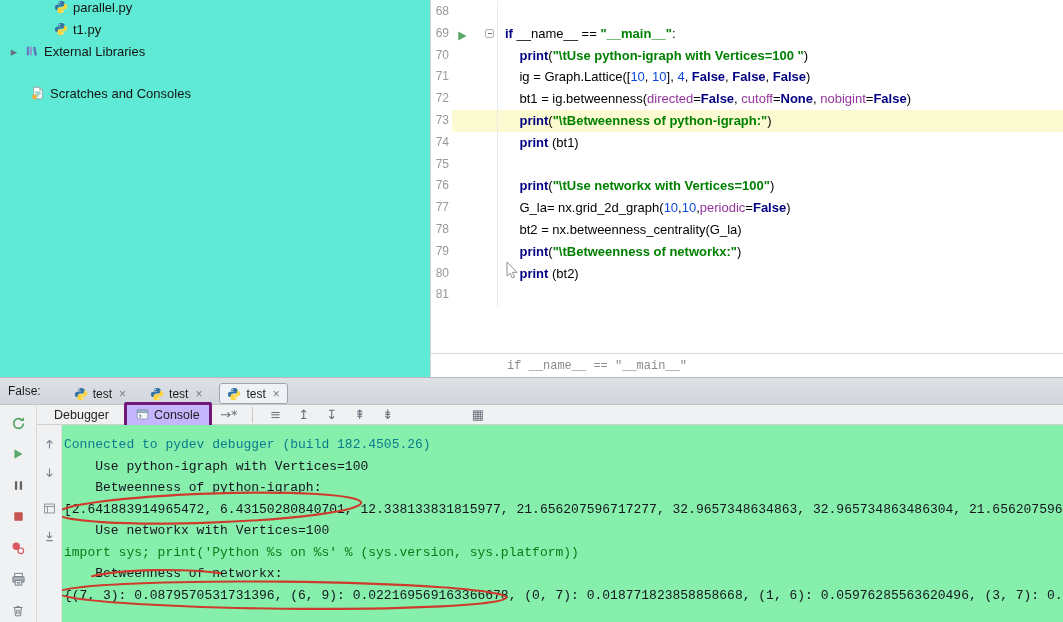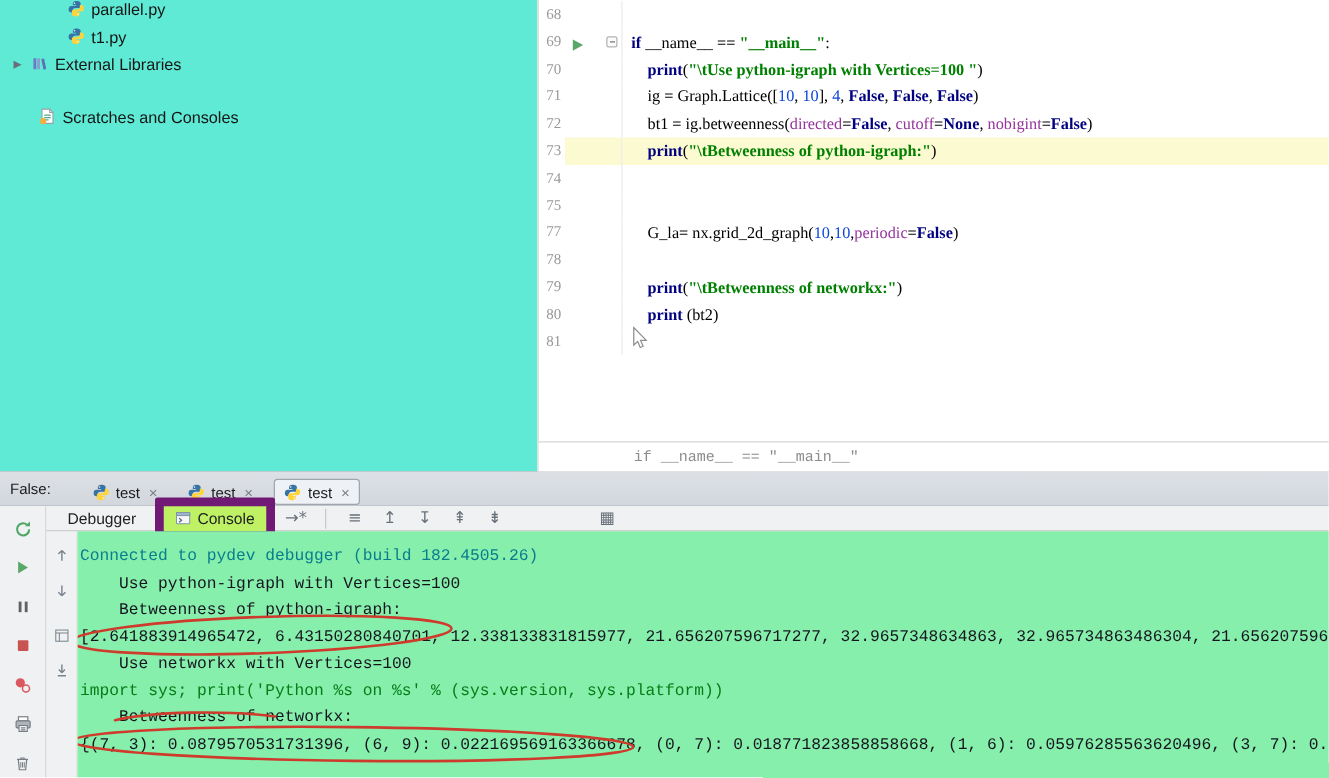--- a/index.html
+++ b/index.html
@@ -10,21 +10,21 @@
 
   
   .project-panel{width:430px;background:#5eead4;overflow:hidden;padding-top:0}
   .tree{margin-top:-4px}
   .tree-row{height:22px;display:flex;align-items:center;gap:5px;font-size:13px;white-space:nowrap;cursor:default}
   .tree-label{color:#151515}
   .chevron{color:#8c8c8c;font-size:10px;width:12px;font-family:"DejaVu Sans",sans-serif}
 
   
   .editor-panel{flex:1;border-left:1px solid #d5d5d5;display:flex;flex-direction:column;position:relative;background:#fff;min-width:0}
-  .code-area{flex:1;overflow:hidden;font-family:Liberation Serif, serif;font-size:13px;line-height:21.8px;padding-top:1px}
+  .code-area{flex:1;overflow:hidden;font-family:Liberation Sans, sans-serif;font-size:13px;line-height:21.8px;padding-top:1px}
   .code-line{display:flex;height:21.8px;white-space:pre}
   .ln-num{width:21px;flex:none;text-align:right;padding-right:3px;color:var(--line-num);font-size:12px}
   .ln-icon{width:20px;flex:none;display:flex;justify-content:center}
   .ln-fold{width:26px;flex:none;border-right:1px solid #ececec;display:flex;justify-content:flex-end;padding-right:3px}
   .ln-code{flex:1;padding-left:7px;min-width:0;overflow:hidden}
   .code-line.hl .ln-icon,.code-line.hl .ln-fold,.code-line.hl .ln-code{background:var(--highlight-line)}
   .tok-kw{color:var(--kw);font-weight:bold}
   .tok-str{color:var(--str);font-weight:bold}
   .tok-num{color:var(--num)}
   .tok-prm{color:var(--prm)}
@@ -42,21 +42,21 @@
   .debug-title{font-size:12px;color:#1a1a1a;margin-right:26px}
   .session-tab{display:flex;align-items:center;gap:5px;height:21px;padding:0 7px;margin-right:10px;border-radius:3px;font-size:12px;cursor:default}
   .session-tab.active{background:#eef1f5;border:1px solid #9fa6ad}
   .tab-close{color:#7d7d7d;font-size:12px;margin-left:2px}
   .debug-body{flex:1;display:flex;min-height:0;background:#f0f1f2}
   .strip1{width:37px;flex:none;border-right:1px solid #d9d9d9;display:flex;flex-direction:column;align-items:center;padding-top:7px;gap:9px}
   .strip-ico{height:24px;display:flex;align-items:center;justify-content:center}
   .right-col{flex:1;display:flex;flex-direction:column;min-width:0}
   .view-toolbar{height:20px;flex:none;border-bottom:1px solid #d0d0d0;display:flex;align-items:center;padding-left:8px;gap:6px}
   .view-tab{display:flex;align-items:center;gap:5px;padding:3px 9px;font-size:12.5px;color:#222;border-radius:2px;cursor:default}
-  .view-tab.active{background:#bef264;border:7px solid #701a75}
+  .view-tab.active{background:#c4b5fd;border:3px solid #701a75}
   .vsep{width:1px;height:16px;background:#c9c9c9;margin:0 6px}
   .ico{font-family:"DejaVu Sans",sans-serif;color:#67707a;font-size:13px;line-height:1;display:inline-flex;align-items:center;justify-content:center;cursor:default}
   .ico svg{display:block}
   .tb-ico{width:22px;height:22px}
   .lower{flex:1;display:flex;min-height:0}
   .strip2{width:25px;flex:none;border-right:1px solid #e3e3e3;display:flex;flex-direction:column;align-items:center;padding-top:8px;gap:6px}
   .strip-ico2{height:22px;display:flex;align-items:center;justify-content:center}
   .strip2 .strip-ico2:nth-child(3){margin-top:8px}
   .console-area{flex:1;background:#86efac;position:relative;overflow:hidden;font-family:"Liberation Mono","DejaVu Sans Mono",monospace;font-size:13px;line-height:21.5px;padding:9px 0 0 2px}
   .con-line{white-space:pre;height:21.5px}
@@ -122,24 +122,25 @@
     <div class="editor-panel">
       <div class="code-area" id="editor-lines">
           <div class="code-line"><span class="ln-num">68</span><span class="ln-icon"></span><span class="ln-fold"></span><span class="ln-code"></span></div>
           <div class="code-line"><span class="ln-num">69</span><span class="ln-icon"><span class="ico run-arrow"><svg viewBox="0 0 16 16" width="12" height="12">
                   <path d="M3 2l11 6-11 6z" fill="#59A869"></path>
                 </svg></span></span><span class="ln-fold"><span class="fold-marker"></span></span><span class="ln-code"><span class="tok-kw">if</span><span class="tok-pl"> __name__ == </span><span class="tok-str">"__main__"</span><span class="tok-pl">:</span></span></div>
           <div class="code-line"><span class="ln-num">70</span><span class="ln-icon"></span><span class="ln-fold"></span><span class="ln-code"><span class="tok-pl">    </span><span class="tok-kw">print</span><span class="tok-pl">(</span><span class="tok-str">"\tUse python-igraph with Vertices=100 "</span><span class="tok-pl">)</span></span></div>
           <div class="code-line"><span class="ln-num">71</span><span class="ln-icon"></span><span class="ln-fold"></span><span class="ln-code"><span class="tok-pl">    ig = Graph.Lattice([</span><span class="tok-num">10</span><span class="tok-pl">, </span><span class="tok-num">10</span><span class="tok-pl">], </span><span class="tok-num">4</span><span class="tok-pl">, </span><span class="tok-kw">False</span><span class="tok-pl">, </span><span class="tok-kw">False</span><span class="tok-pl">, </span><span class="tok-kw">False</span><span class="tok-pl">)</span></span></div>
           <div class="code-line"><span class="ln-num">72</span><span class="ln-icon"></span><span class="ln-fold"></span><span class="ln-code"><span class="tok-pl">    bt1 = ig.betweenness(</span><span class="tok-prm">directed</span><span class="tok-pl">=</span><span class="tok-kw">False</span><span class="tok-pl">, </span><span class="tok-prm">cutoff</span><span class="tok-pl">=</span><span class="tok-kw">None</span><span class="tok-pl">, </span><span class="tok-prm">nobigint</span><span class="tok-pl">=</span><span class="tok-kw">False</span><span class="tok-pl">)</span></span></div>
           <div class="code-line hl"><span class="ln-num">73</span><span class="ln-icon"></span><span class="ln-fold"></span><span class="ln-code"><span class="tok-pl">    </span><span class="tok-kw">print</span><span class="tok-pl">(</span><span class="tok-str">"\tBetweenness of python-igraph:"</span><span class="tok-pl">)</span></span></div>
-          <div class="code-line"><span class="ln-num">74</span><span class="ln-icon"></span><span class="ln-fold"></span></div>
+          <div class="code-line"><span class="ln-num">74</span><span class="ln-icon"></span><span class="ln-fold"></span><span class="ln-code"><span class="tok-pl">    </span><span class="tok-kw">print</span><span class="tok-pl"> (bt1)</span></span></div>
           <div class="code-line"><span class="ln-num">75</span><span class="ln-icon"></span><span class="ln-fold"></span><span class="ln-code"></span></div>
+          <div class="code-line"><span class="ln-num">76</span><span class="ln-icon"></span><span class="ln-fold"></span><span class="ln-code"><span class="tok-pl">    </span><span class="tok-kw">print</span><span class="tok-pl">(</span><span class="tok-str">"\tUse networkx with Vertices=100"</span><span class="tok-pl">)</span></span></div>
           <div class="code-line"><span class="ln-num">77</span><span class="ln-icon"></span><span class="ln-fold"></span><span class="ln-code"><span class="tok-pl">    G_la= nx.grid_2d_graph(</span><span class="tok-num">10</span><span class="tok-pl">,</span><span class="tok-num">10</span><span class="tok-pl">,</span><span class="tok-prm">periodic</span><span class="tok-pl">=</span><span class="tok-kw">False</span><span class="tok-pl">)</span></span></div>
-          <div class="code-line"><span class="ln-num">78</span><span class="ln-icon"></span><span class="ln-fold"></span></div>
+          <div class="code-line"><span class="ln-num">78</span><span class="ln-icon"></span><span class="ln-fold"></span><span class="ln-code"><span class="tok-pl">    bt2 = nx.betweenness_centrality(G_la)</span></span></div>
           <div class="code-line"><span class="ln-num">79</span><span class="ln-icon"></span><span class="ln-fold"></span><span class="ln-code"><span class="tok-pl">    </span><span class="tok-kw">print</span><span class="tok-pl">(</span><span class="tok-str">"\tBetweenness of networkx:"</span><span class="tok-pl">)</span></span></div>
           <div class="code-line"><span class="ln-num">80</span><span class="ln-icon"></span><span class="ln-fold"></span><span class="ln-code"><span class="tok-pl">    </span><span class="tok-kw">print</span><span class="tok-pl"> (bt2)</span></span></div>
           <div class="code-line"><span class="ln-num">81</span><span class="ln-icon"></span><span class="ln-fold"></span><span class="ln-code"></span></div>
         </div>
       <svg class="cursor" viewBox="0 0 12 19" width="12" height="19">
         <path d="M1 1v14l3.2-2.8 2 4.8 2.3-1-2-4.7H11z" fill="#ffffff" stroke="#8a8a8a" stroke-width="1"></path>
       </svg>
       <div class="breadcrumb-bar">
         <span>if __name__ == "__main__"</span>
       </div>

